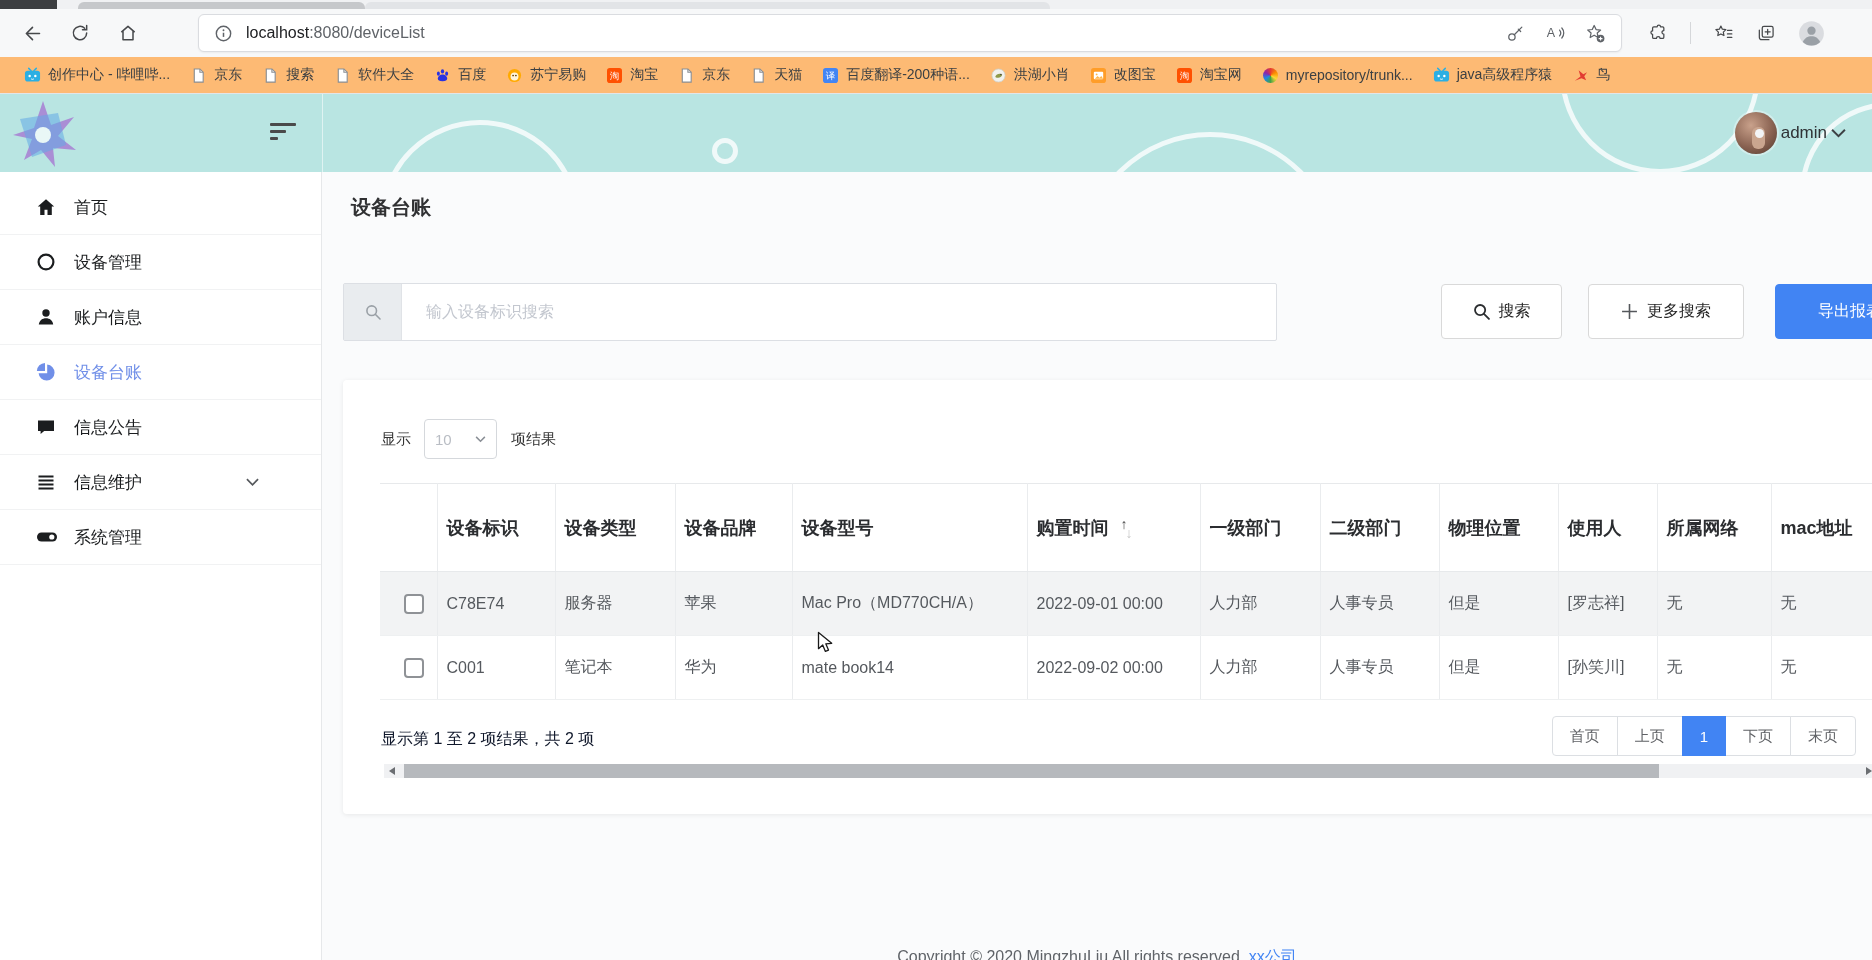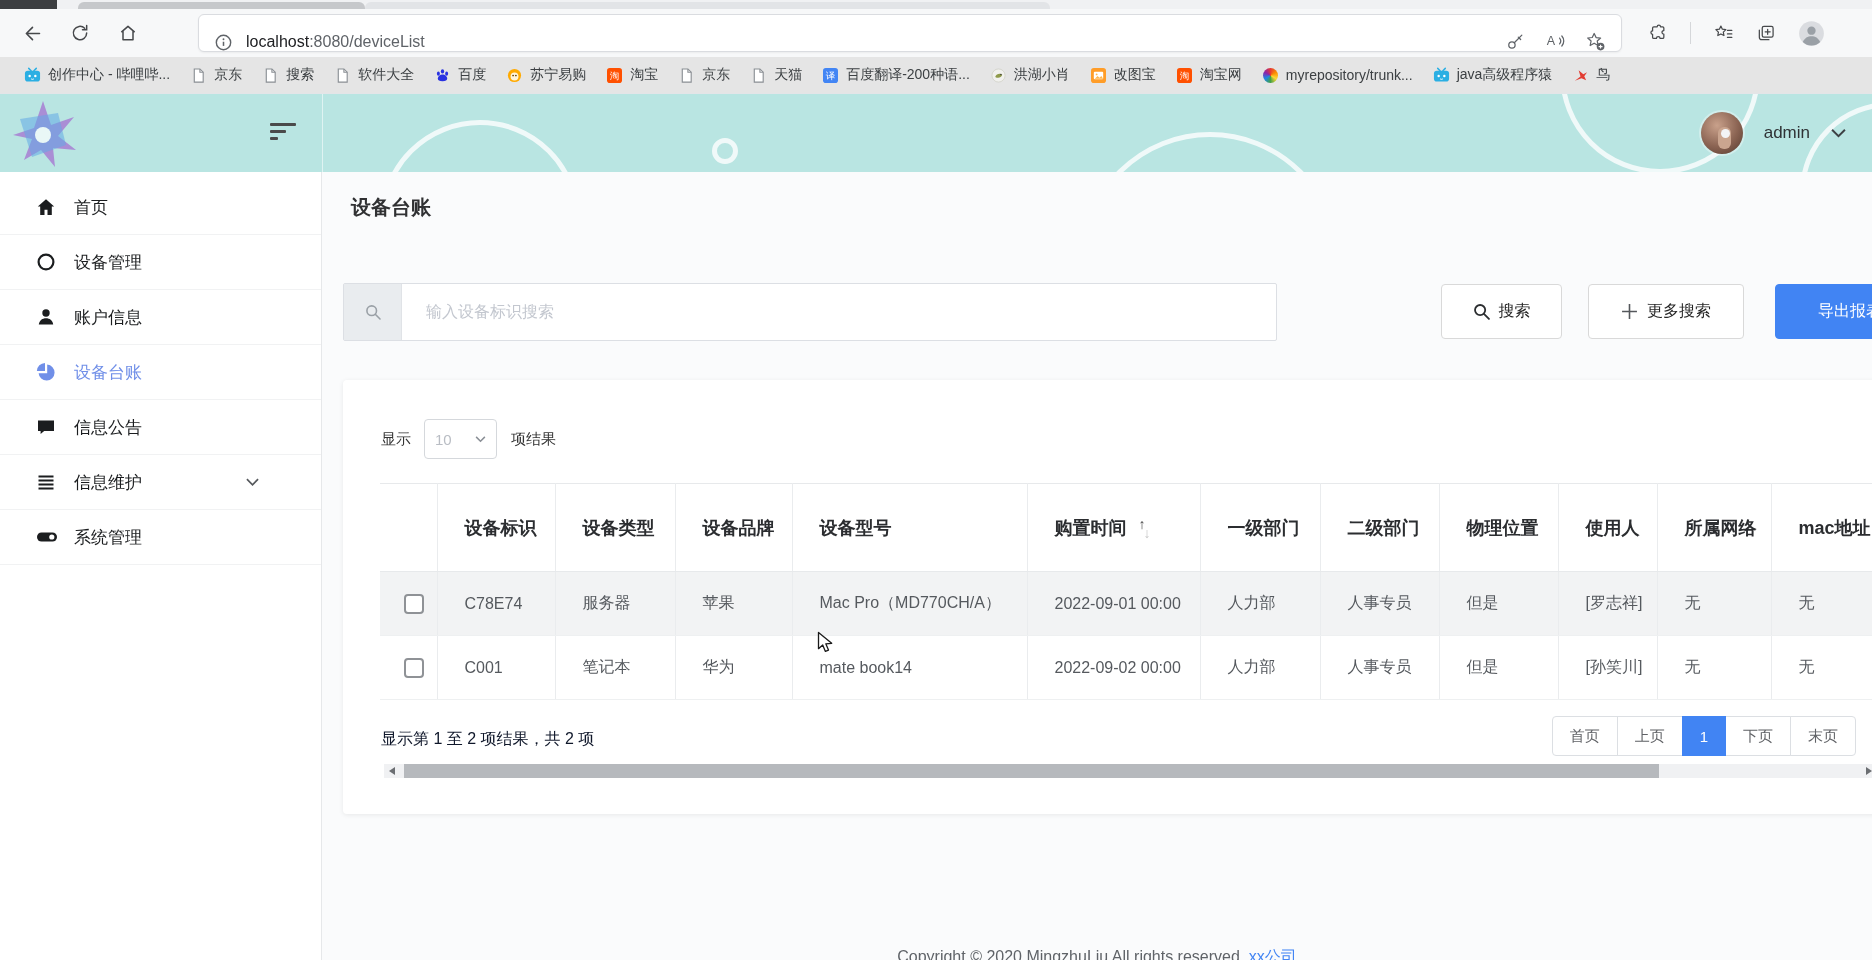--- a/index.html
+++ b/index.html
@@ -7,42 +7,42 @@
 body{font-family:"Liberation Sans","DejaVu Sans",sans-serif;position:relative;background:#fff;cursor:default}
 svg{display:block}
 
 .tabstrip{position:absolute;left:0;top:0;width:100%;height:9px;background:#f0f1f3}
 .tabstrip .dark{position:absolute;left:0;top:0;width:57px;height:9px;background:#3c3e41}
 .tabstrip .tab1{position:absolute;left:78px;top:2px;width:287px;height:7px;background:#c6c8cb;border-radius:6px 6px 0 0}
 .tabstrip .tab2{position:absolute;left:365px;top:2px;width:685px;height:7px;background:#e2e4e7;border-radius:6px 6px 0 0}
 .toolbar{position:absolute;left:0;top:9px;width:100%;height:48px;background:#f7f8f9;display:flex;align-items:center}
 .navbtn{width:48px;height:40px;display:flex;align-items:center;justify-content:center;flex:none;border-radius:6px}
 .navbtn:first-child{margin-left:8px}
-.urlbar{height:38px;background:#fff;border:1px solid #dadce0;border-radius:6px;flex:none;width:1424px;margin-left:46px;display:flex;align-items:flex-end;box-shadow:0 1px 2px rgba(0,0,0,.05)}
+.urlbar{height:38px;background:#fff;border:1px solid #dadce0;border-radius:6px;flex:none;width:1424px;margin-left:46px;display:flex;align-items:center;box-shadow:0 1px 2px rgba(0,0,0,.05)}
 .urlbar .info{margin:0 14px 0 16px;display:flex}
 .urltext{font-size:16px;flex:1;white-space:nowrap}
 .urltext .host{color:#202124}
 .urltext .rest{color:#5f6368}
 .urlicons{display:flex;align-items:center;gap:20px;margin-right:16px}
 .tbicons{display:flex;align-items:center;gap:22px;margin-left:26px}
 .tbdiv{width:1px;height:22px;background:#d5d7da}
-.bookmarks{position:absolute;left:0;top:57px;width:100%;height:37px;background:#e5e5e5;display:flex;align-items:center;padding-left:14px;border-bottom:1px solid #e3e5e8;overflow:hidden}
+.bookmarks{position:absolute;left:0;top:57px;width:100%;height:37px;background:#fdba74;display:flex;align-items:center;padding-left:14px;border-bottom:1px solid #e3e5e8;overflow:hidden}
 .bm{display:flex;align-items:center;gap:7px;padding:0 10px;height:28px;flex:none;border-radius:4px}
 .bm-label{font-size:14px;color:#3c4043;white-space:nowrap}
 .bm-icon{width:17px;height:17px;display:flex;align-items:center;justify-content:center}
 .rainbow{width:15px;height:15px;border-radius:50%;background:conic-gradient(#e53935,#fb8c00,#fdd835,#43a047,#1e88e5,#8e24aa,#e53935)}
 
 .appheader{position:absolute;left:0;top:94px;width:100%;height:78px;background:var(--teal);overflow:hidden}
 .circ{position:absolute;border:5px solid rgba(255,255,255,.78);border-radius:50%}
 .vline{position:absolute;left:322px;top:0;width:1px;height:78px;background:rgba(255,255,255,.55)}
 .logo{position:absolute;left:2px;top:3px}
 .sorticon{position:absolute;left:270px;top:29px;width:26px}
 .sorticon i{display:block;background:#4a4a4a;height:3px;margin-bottom:4px;border-radius:1px}
 .sorticon i:nth-child(1){width:26px}.sorticon i:nth-child(2){width:16px}.sorticon i:nth-child(3){width:8px}
-.userbox{position:absolute;right:26px;top:0;height:78px;display:flex;align-items:center;gap:21px}
+.userbox{position:absolute;right:26px;top:0;height:78px;display:flex;align-items:center;gap:4px}
 .uavatar{width:42px;height:42px;border-radius:50%;background:radial-gradient(circle at 38% 32%,#c9a18b,#8a6352 55%,#53382d);position:relative;box-shadow:0 0 0 2px rgba(255,255,255,.35);overflow:hidden}
 .uavatar:after{content:"";position:absolute;left:17px;top:15px;width:13px;height:22px;background:#caa58f;border-radius:6px}
 .uavatar:before{content:"";position:absolute;left:20px;top:17px;width:9px;height:9px;background:#f3f4f6;border-radius:50%;z-index:1}
 .uname{font-size:17px;color:#2f3235;font-weight:500}
 
 .sidebar{position:absolute;left:0;top:172px;width:322px;bottom:0;background:#fff;border-right:1px solid #e6e8ea;padding-top:8px}
 .sitem{height:55px;display:flex;align-items:center;padding-left:36px;border-bottom:1px solid #f1f2f3;position:relative;cursor:pointer;color:#1b1d1f}
 .s-icon{width:22px;display:flex;color:#1b1d1f}
 .s-label{margin-left:16px;font-size:17px}
 .sitem.active{color:var(--active_blue)}
@@ -57,21 +57,21 @@
 .ig-input::placeholder{color:#c3c7cf}
 .btn{position:absolute;top:112px;height:55px;display:flex;align-items:center;justify-content:center;gap:9px;background:#fff;border:1px solid #d9d9d9;border-radius:4px;font-size:16px;color:#262626;cursor:pointer;font-family:inherit}
 .btn-search{left:1119px;width:121px}
 .btn-more{left:1266px;width:156px}
 .btn-export{left:1453px;width:150px;background:var(--accent);border-color:var(--accent);color:#fff}
 .card{position:absolute;left:21px;top:208px;width:1546px;height:434px;background:#fff;box-shadow:0 1px 5px rgba(0,0,0,.08);border-radius:4px}
 .pagesize{position:absolute;left:38px;top:39px;height:40px;display:flex;align-items:center;font-size:15px;color:#333}
 .psel{width:73px;height:40px;border:1px solid #d5d8dc;border-radius:4px;margin:0 14px 0 13px;display:flex;align-items:center;padding:16px 10px;justify-content:space-between;cursor:pointer;background:#fff}
 .psel .val{color:#b9bdc4;font-size:15px}
 table{border-collapse:collapse;table-layout:fixed;position:absolute;left:37px;top:103px;width:1531px}
-th,td{border-right:1px solid #eaecee;text-align:left;padding-left:27px;overflow:hidden;white-space:nowrap}
+th,td{border-right:1px solid #eaecee;text-align:left;padding-left:9px;overflow:hidden;white-space:nowrap}
 th{height:88px;font-size:18px;color:#2b2d30;font-weight:700;border-top:1px solid #e7e9eb;border-bottom:1px solid #e7e9eb;background:#fff}
 td{height:64px;font-size:16px;color:#55595e;border-bottom:1px solid #eef0f1;background:#fff}
 tr.striped td{background:#f2f3f4}
 .sort{display:inline-flex;flex-direction:column;line-height:.62;margin-left:12px;vertical-align:middle;font-weight:400}
 .sort .up{color:#4a4a4a;font-size:14px;font-style:normal}
 .sort .dn{color:#c8c8c8;font-size:14px;font-style:normal;margin-left:5px;margin-top:1px}
 .checkbox{width:20px;height:20px;border:2px solid #8f9296;border-radius:4px;display:inline-block;background:#fff;cursor:pointer;vertical-align:middle}
 .cbcell{padding-left:24px}
 .summary{position:absolute;left:38px;top:349px;font-size:16px;color:#0f172a}
 .pagination{position:absolute;right:33px;top:336px;display:flex}

